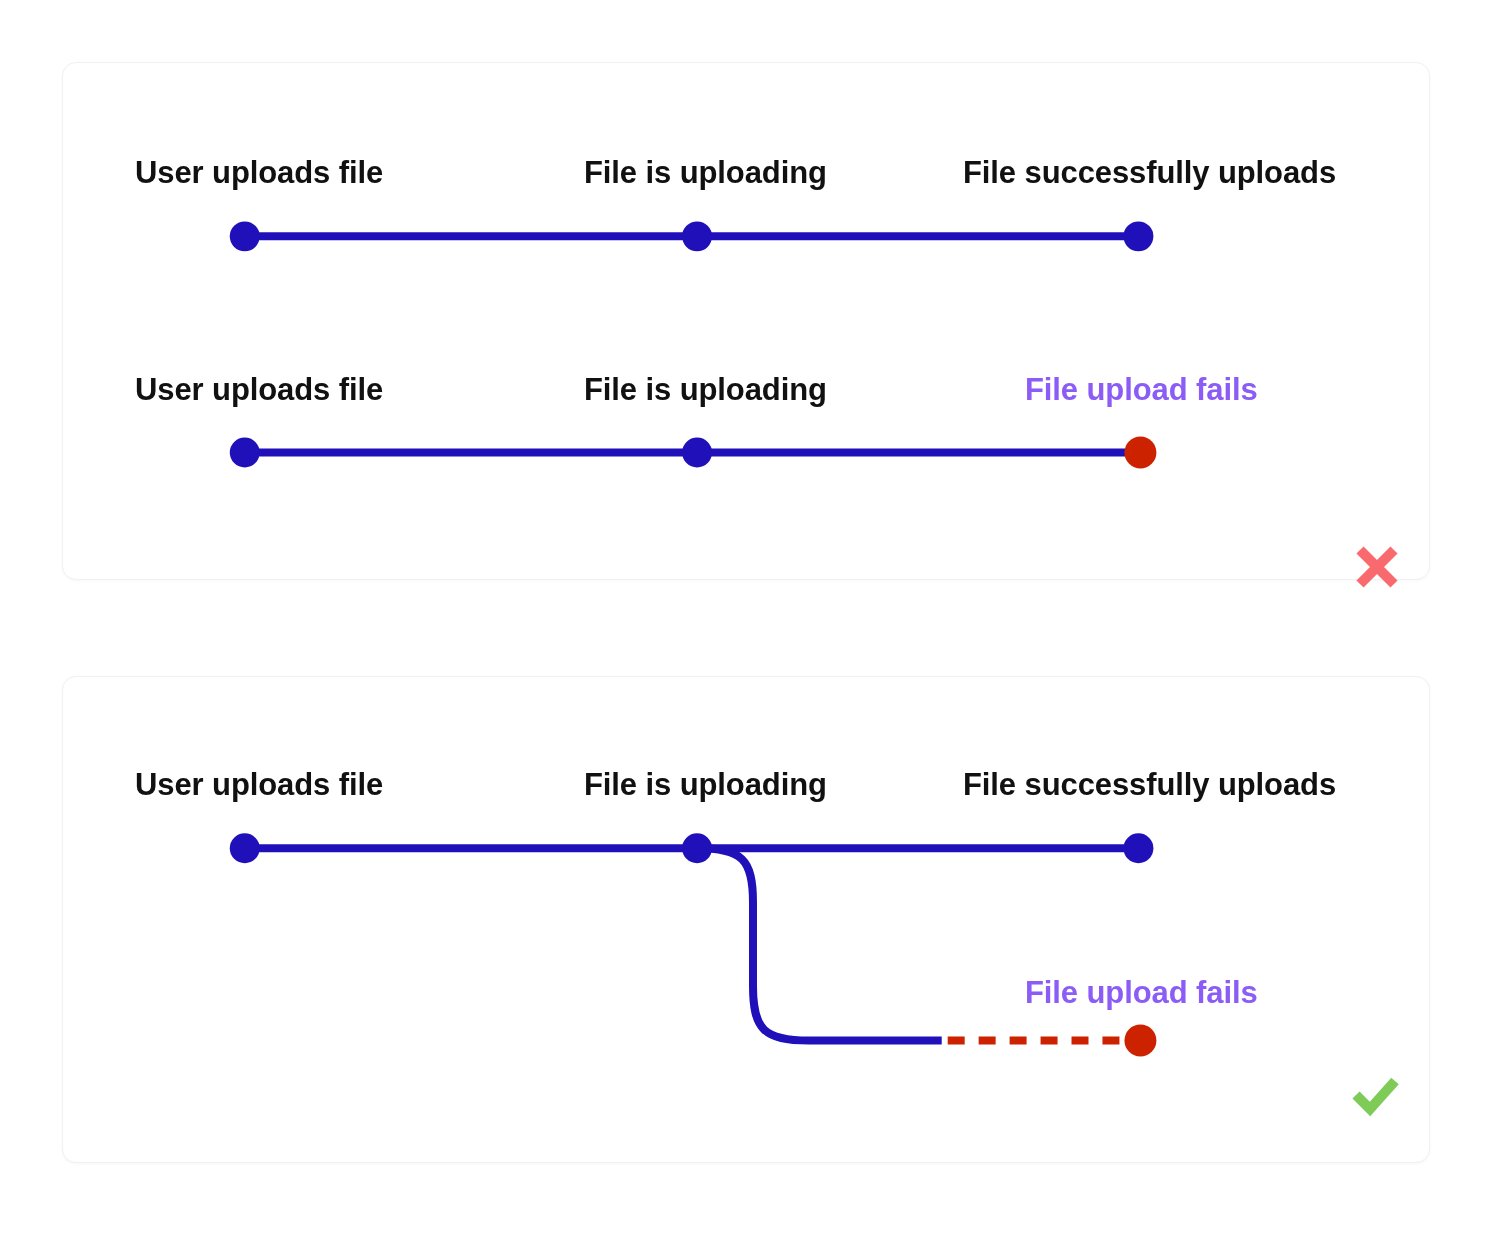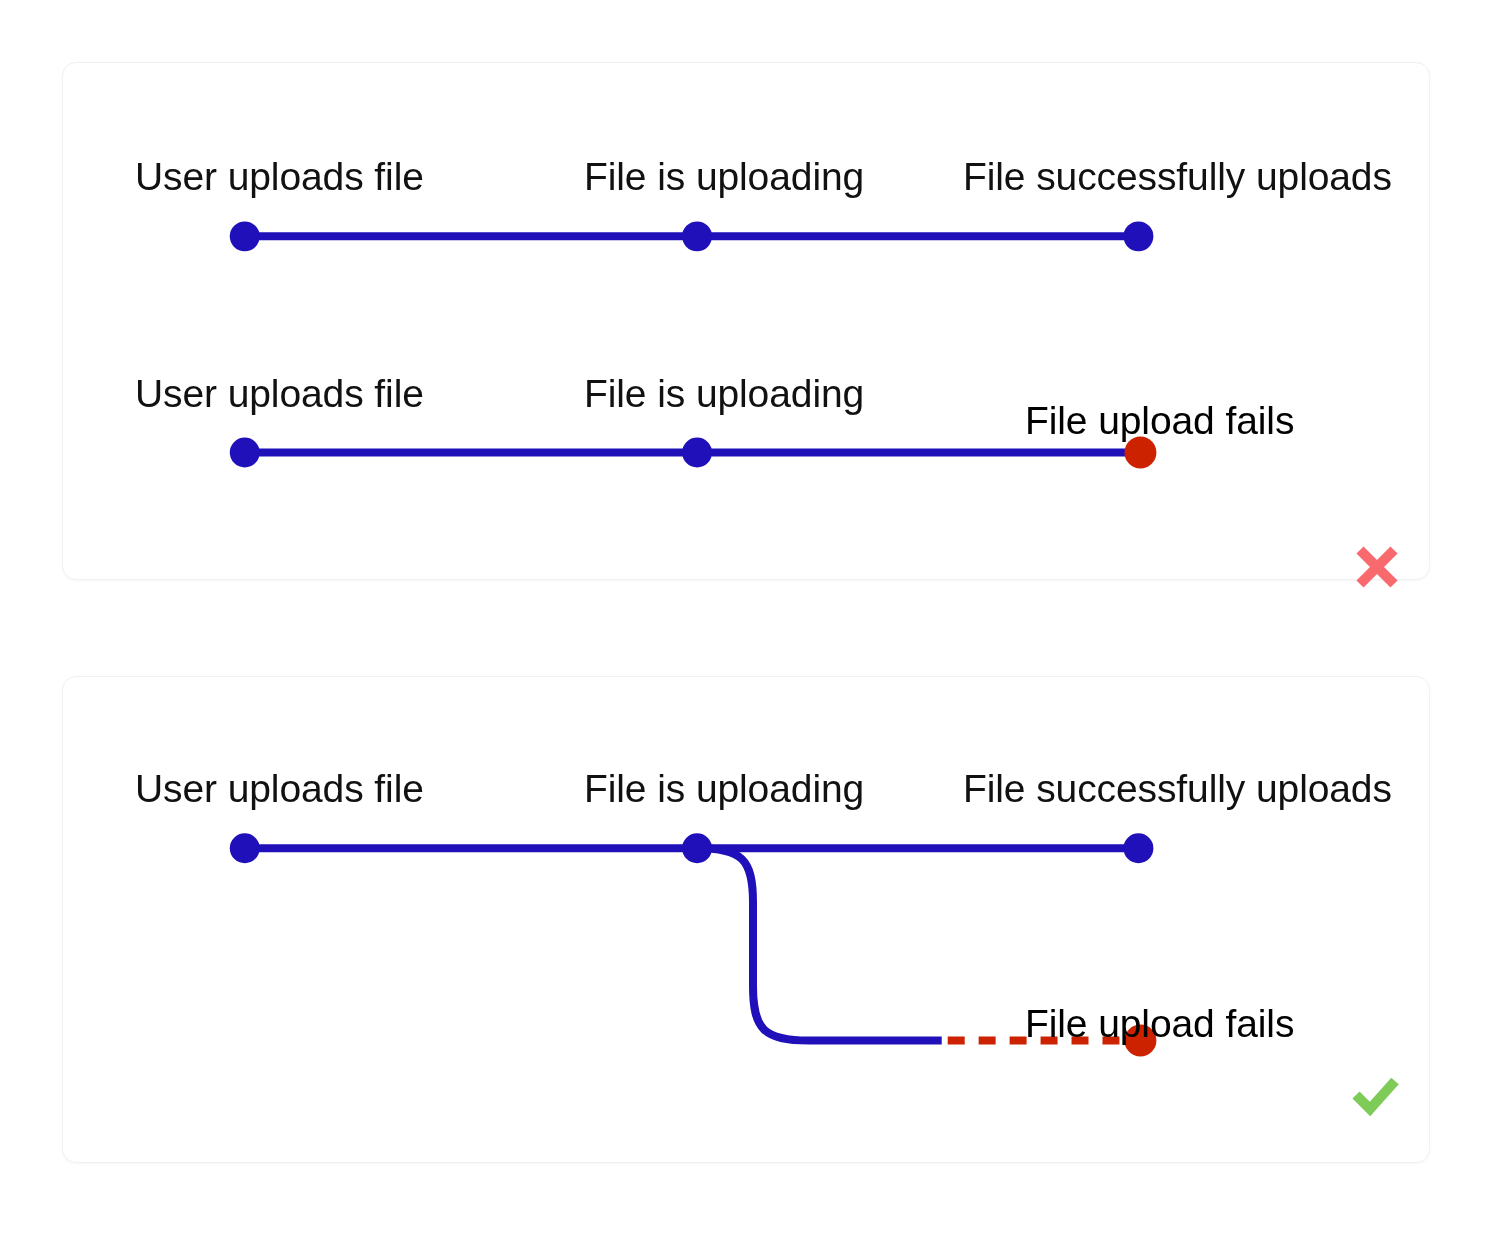--- a/index.html
+++ b/index.html
@@ -42,30 +42,29 @@
     position: absolute;
     left: 0;
     top: 0;
     width: 100%;
     height: 100%;
     overflow: visible;
   }
 
   .node-label {
     position: absolute;
-    font-size: 39px;
-    font-weight: 400;
+    font-size: 31px;
+    font-weight: 700;
     line-height: 1.1;
     color: #111111;
     white-space: nowrap;
     letter-spacing: -0.1px;
   }
   .node-label.fail {
-    color: #000000;
-    margin-top: 27px;
+    color: #8b5cf6;
   }
 
   .status-mark {
     position: absolute;
     width: 58px;
     height: 58px;
   }
 </style>
 </head>
 <body>

